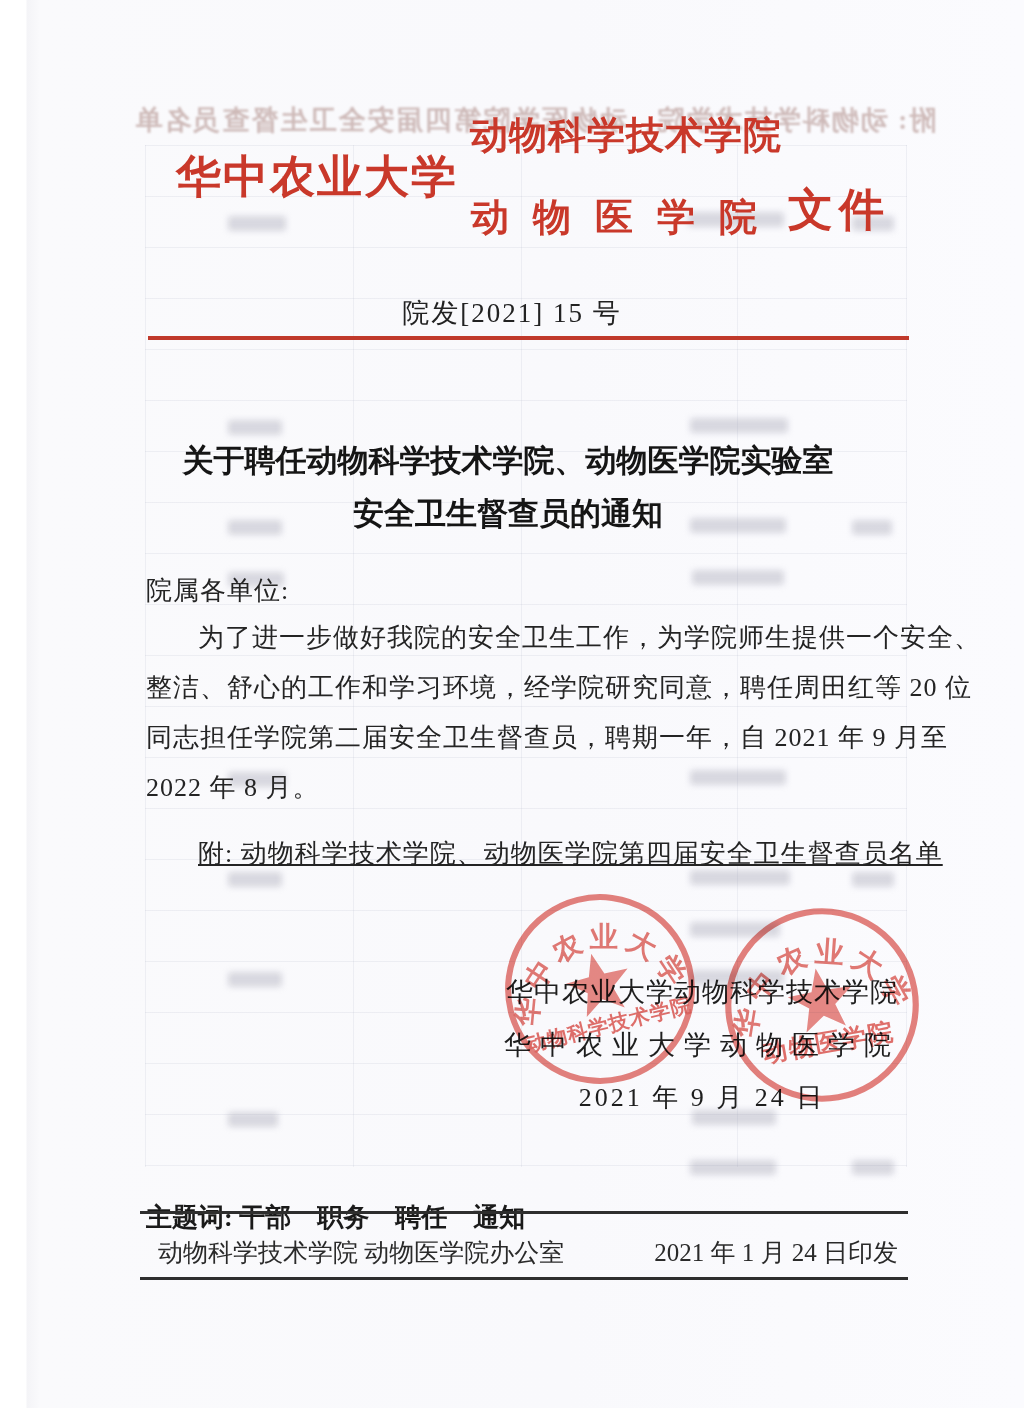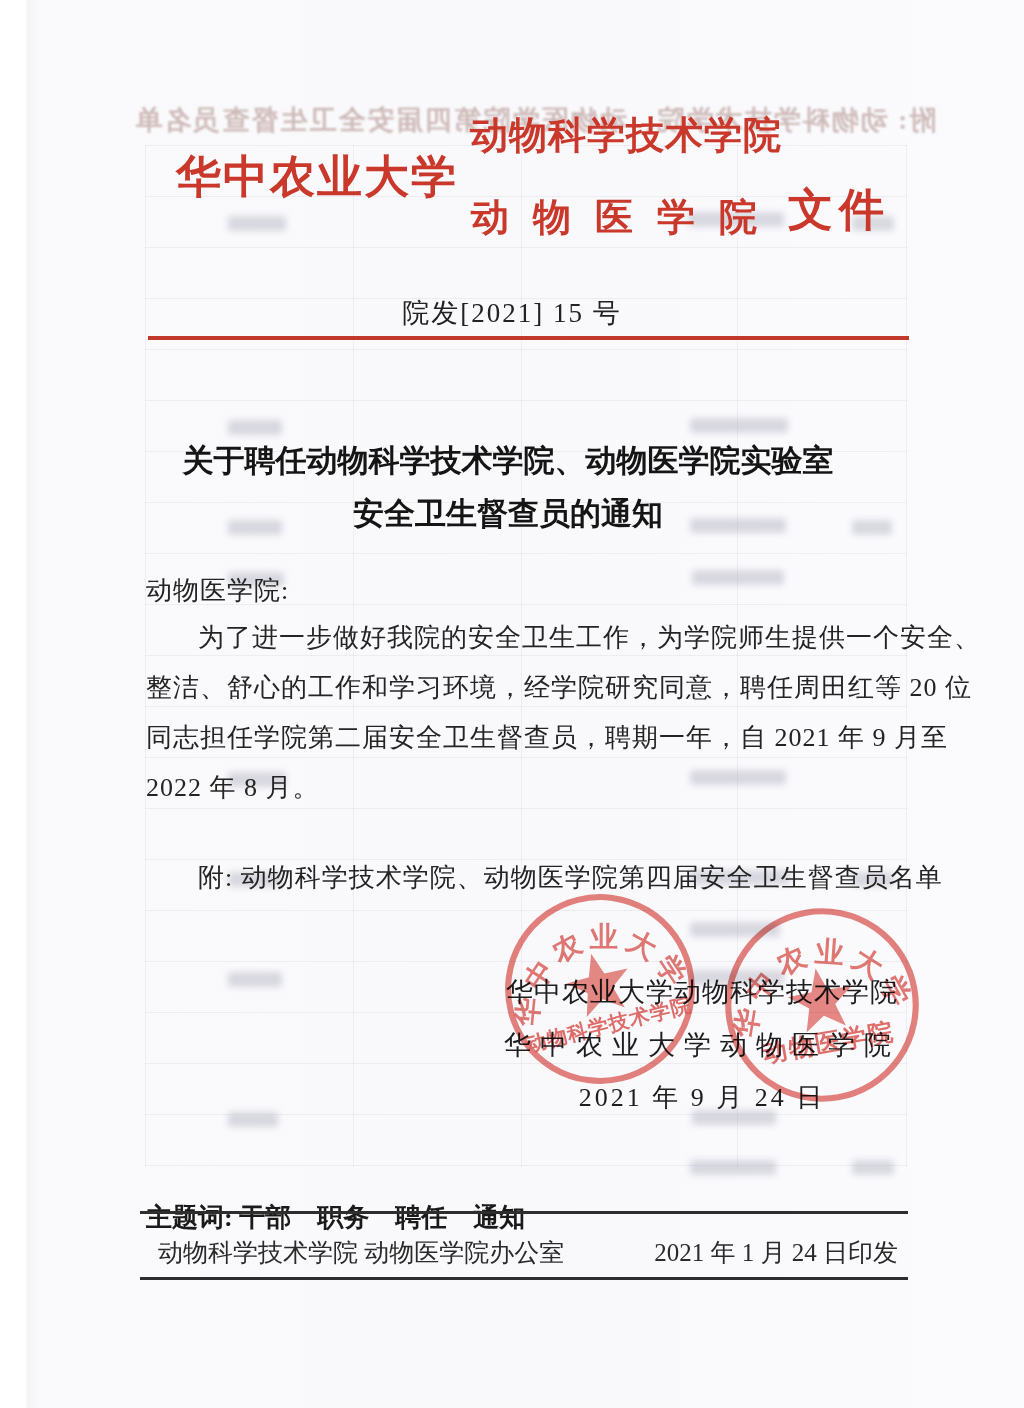--- a/index.html
+++ b/index.html
@@ -110,26 +110,26 @@
   <div class="abs red bold college1">动物科学技术学院</div>
   <div class="abs red bold college2">动物医学院</div>
   <div class="abs red bold filelabel">文件</div>
 
   <div class="abs docnum">院发[2021] 15 号</div>
   <div class="abs red-rule"></div>
 
   <div class="abs title title1">关于聘任动物科学技术学院、动物医学院实验室</div>
   <div class="abs title title2">安全卫生督查员的通知</div>
 
-  <div class="abs bodyline nowrap" style="top:573px;">动物医学院:</div>
+  <div class="abs bodyline nowrap" style="top:573px;">院属各单位:</div>
   <div class="abs bodyline nowrap indent" style="top:620px;">为了进一步做好我院的安全卫生工作，为学院师生提供一个安全、</div>
   <div class="abs bodyline nowrap" style="top:670px;">整洁、舒心的工作和学习环境，经学院研究同意，聘任周田红等 20 位</div>
   <div class="abs bodyline nowrap" style="top:720px;">同志担任学院第二届安全卫生督查员，聘期一年，自 2021 年 9 月至</div>
   <div class="abs bodyline nowrap" style="top:770px;">2022 年 8 月。</div>
-  <div class="abs bodyline nowrap indent" style="top:860px;">附: 动物科学技术学院、动物医学院第四届安全卫生督查员名单</div>
+  <div class="abs bodyline nowrap indent" style="top:836px;text-decoration:underline;">附: 动物科学技术学院、动物医学院第四届安全卫生督查员名单</div>
 
   <div class="abs sigwrap sig1 nowrap">华中农业大学动物科学技术学院</div>
   <div class="abs sigwrap sig2 nowrap">华中农业大学动物医学院</div>
   <div class="abs sigwrap sigdate nowrap">2021 年 9 月 24 日</div>
 
   <svg class="seal" style="left:499px;top:888px;transform:rotate(-14deg);" width="202" height="202" viewBox="0 0 200 200">
     <circle cx="100" cy="100" r="91" fill="none" stroke="#dd5750" stroke-width="6" opacity="0.85"></circle>
     <path id="sealArcL" d="M 32,116 A 69,69 0 0 1 168,116" fill="none"></path>
     <text font-size="28" font-weight="bold" fill="#dd5750" opacity="0.9" letter-spacing="6">
       <textPath href="#sealArcL" startOffset="50%" text-anchor="middle">华中农业大学</textPath>

